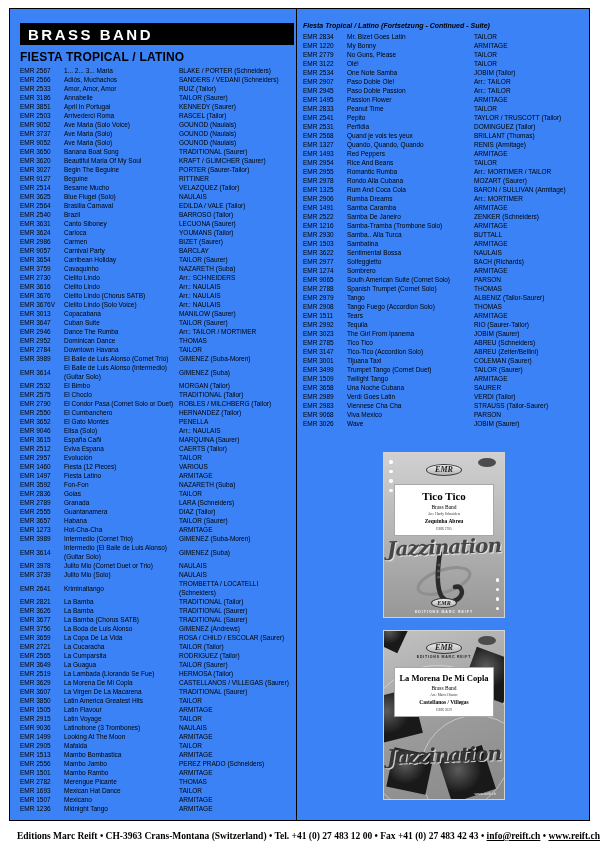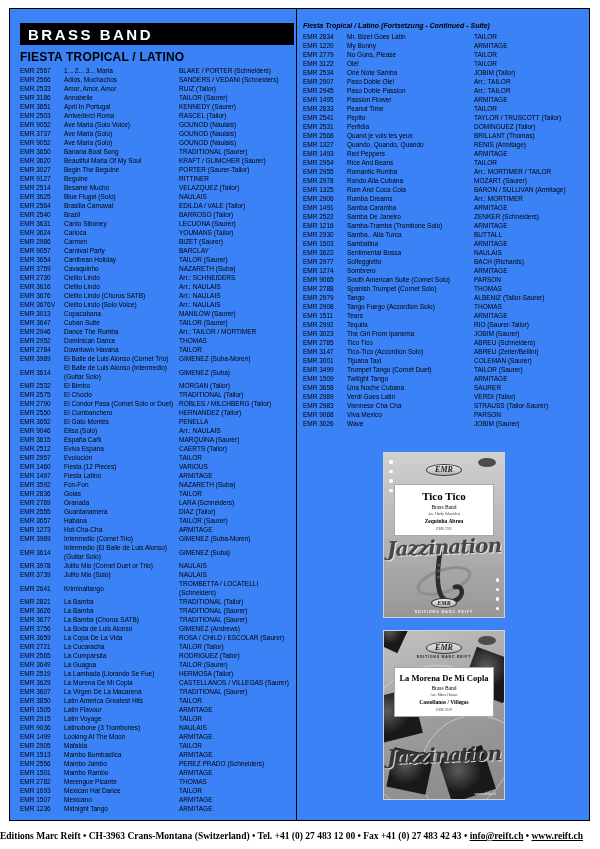--- a/index.html
+++ b/index.html
@@ -89,21 +89,21 @@
   .cube2 { width:46px; height:46px; left:-12px; top:62px; transform:rotate(-14deg); }
   .cube3 { width:40px; height:40px; left:6px; bottom:8px; transform:rotate(12deg); }
   .cube4 { width:46px; height:46px; right:14px; bottom:2px; transform:rotate(-18deg); }
   .cube5 { width:26px; height:26px; left:-6px; top:-8px; transform:rotate(25deg); }
   .swirl { position:absolute; border:1px solid rgba(235,235,235,0.55); border-radius:50%; z-index:0; }
   .swirl1 { width:150px; height:150px; left:-22px; top:34px; }
   .swirl2 { width:110px; height:110px; right:-28px; top:84px; }
   .c-web { position:absolute; bottom:3px; right:8px; font-size:4px; color:#e9e9e9; z-index:4; }
 
   .footer {
-    position:absolute; left:0; right:0; bottom:7px; text-align:left;
+    position:absolute; left:0; right:0; bottom:7px; text-align:right;
     font-family:"Liberation Serif", serif; font-weight:bold; font-size:9.5px; line-height:11px;
   }
   .footer .u { text-decoration:underline; }
 </style>
 </head>
 <body>
 
 <div class="sheet">
 
   <div class="col-left">

